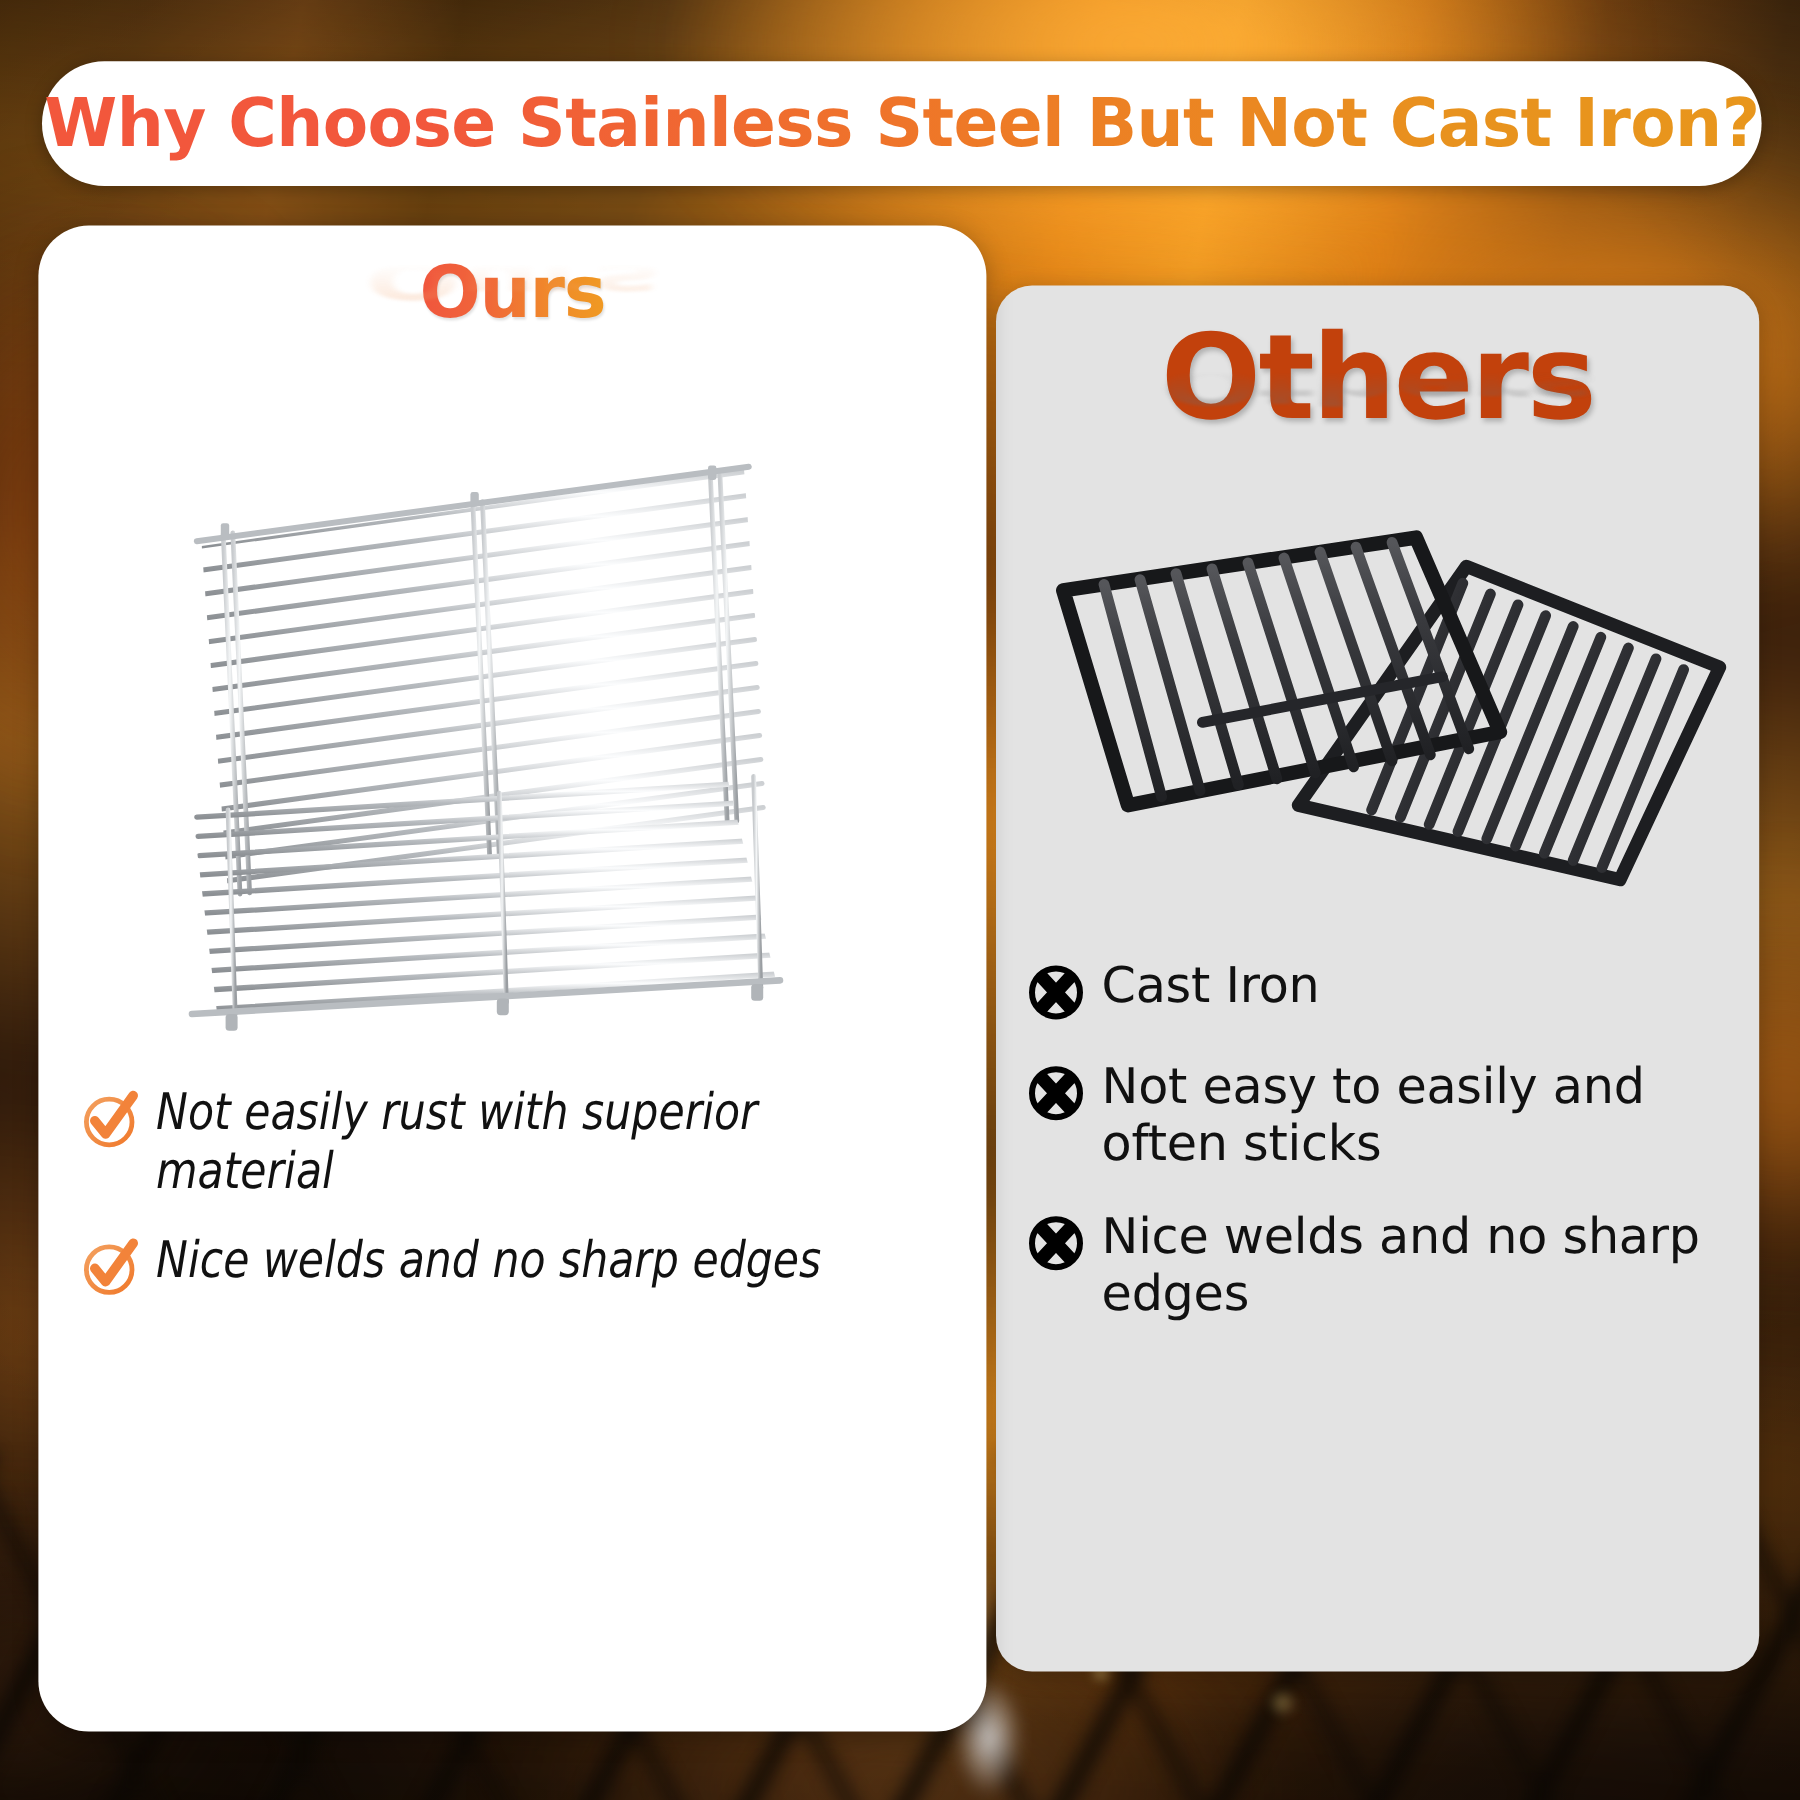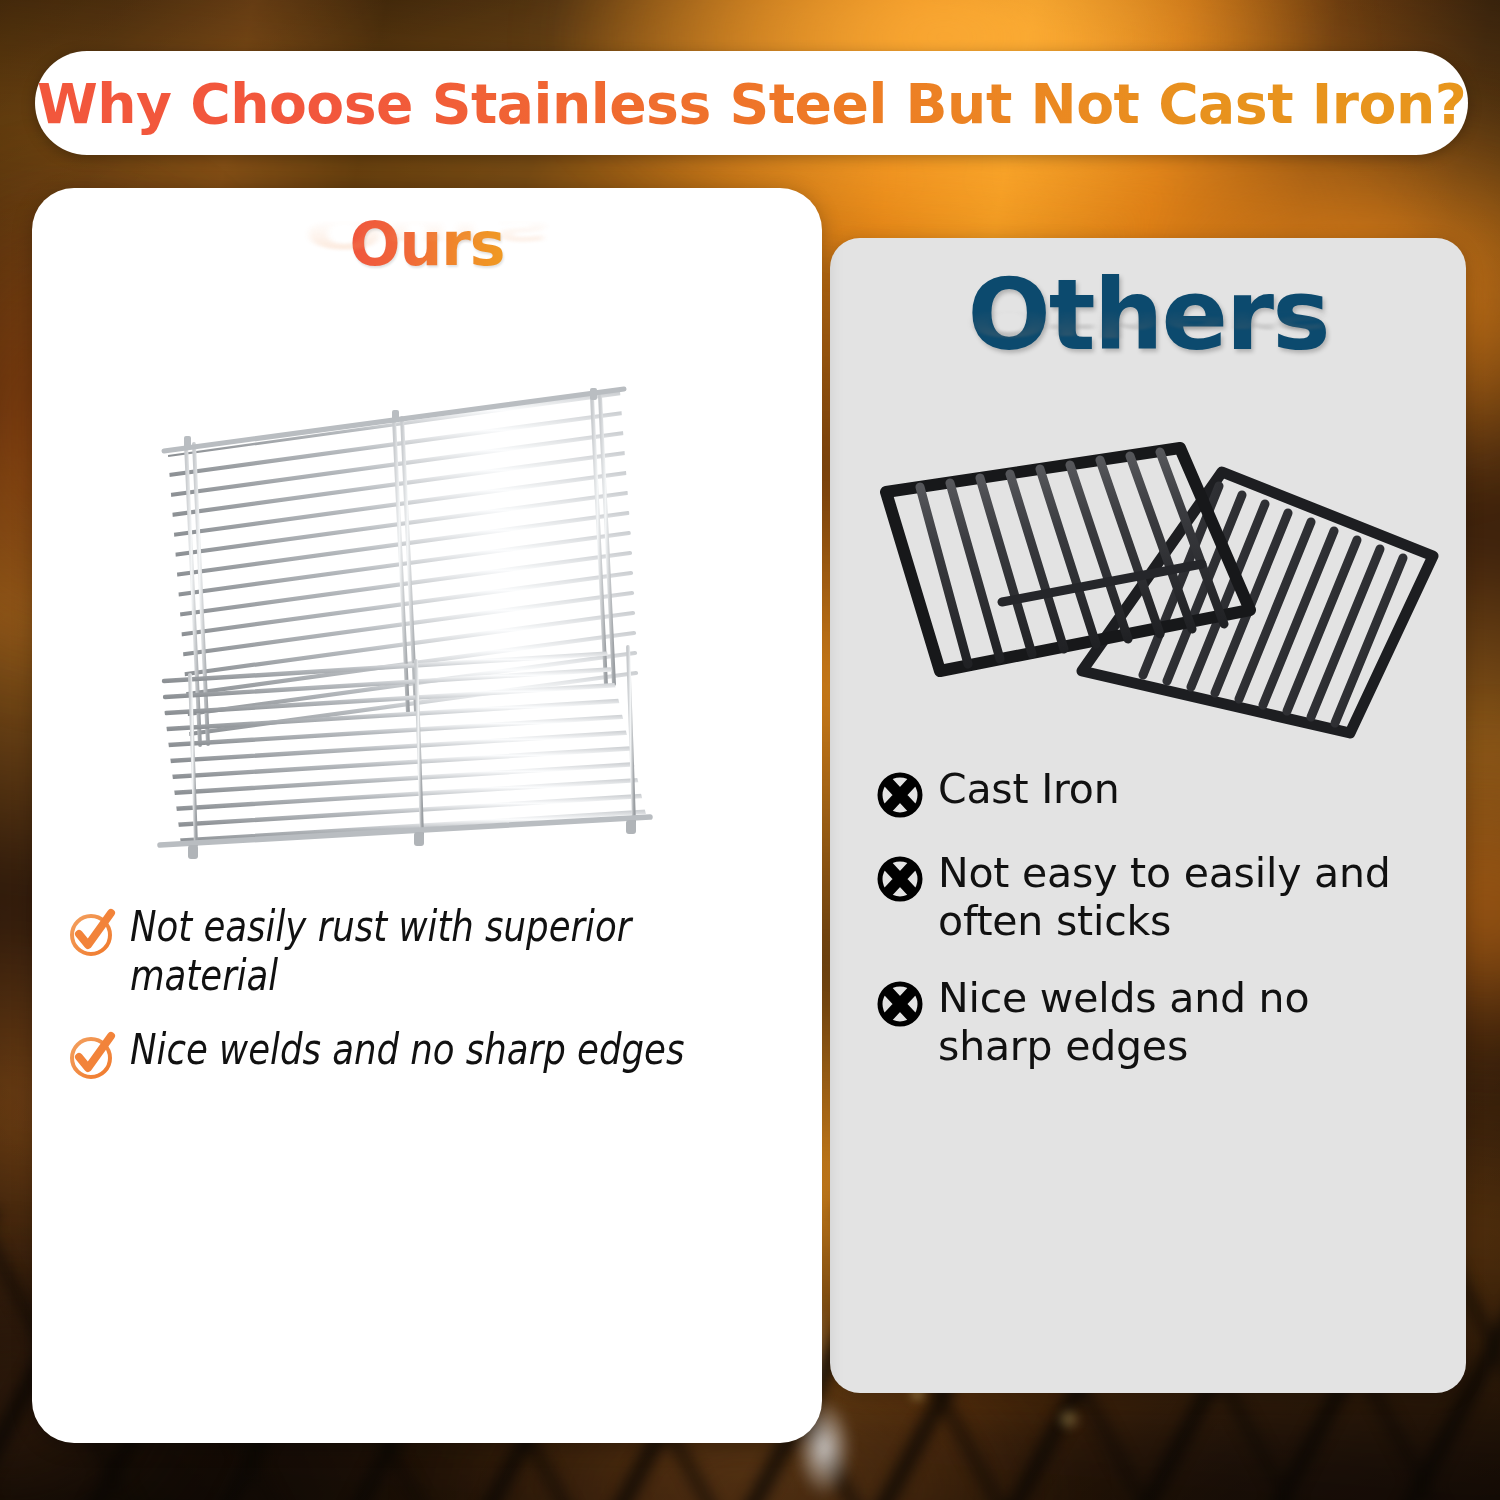--- a/index.html
+++ b/index.html
@@ -115,40 +115,40 @@
     display:block;margin-top:-20px;
     font-weight:bold;font-size:94px;line-height:1;letter-spacing:-1px;
     color:#f2a16a;transform:scaleY(-0.45);transform-origin:top center;
     opacity:.3;filter:blur(3px);
     -webkit-mask-image:linear-gradient(to bottom,rgba(0,0,0,.85),rgba(0,0,0,0) 80%);
     mask-image:linear-gradient(to bottom,rgba(0,0,0,.85),rgba(0,0,0,0) 80%);
   }
   #others-heading-wrap{position:absolute;left:0;top:28px;width:100%;text-align:center;}
   #others-heading{
     display:inline-block;font-weight:bold;font-size:98px;line-height:1;
-    letter-spacing:-2px;color:#0c4a6e;
+    letter-spacing:-2px;color:#c2410c;
     filter:drop-shadow(2px 3px 2px rgba(0,0,0,.22));
   }
   #others-reflection{
     display:block;margin-top:-22px;
     font-weight:bold;font-size:98px;line-height:1;letter-spacing:-2px;
     color:#6b6b6b;transform:scaleY(-0.42);transform-origin:top center;
     opacity:.42;filter:blur(3px);
     -webkit-mask-image:linear-gradient(to bottom,rgba(0,0,0,.9),rgba(0,0,0,0) 78%);
     mask-image:linear-gradient(to bottom,rgba(0,0,0,.9),rgba(0,0,0,0) 78%);
   }
 
   
   #ss-grates{position:absolute;left:118px;top:195px;width:520px;height:500px;}
   #ci-grates{position:absolute;left:20px;top:190px;width:600px;height:360px;}
 
   
   .bullets{position:absolute;left:0;width:100%;}
   #ours-bullets{top:715px;padding:0 38px 0 34px;box-sizing:border-box;}
-  #others-bullets{top:528px;padding:0 34px 0 44px;box-sizing:border-box;}
+  #others-bullets{top:560px;padding:0 34px 0 24px;box-sizing:border-box;}
 
   .bullet{display:flex;align-items:flex-start;}
   #ours-bullets .bullet{margin-bottom:26px;font-style:italic;}
   #others-bullets .bullet{margin-bottom:30px;}
 
   .bullet-icon{flex:0 0 auto;margin-right:12px;}
   #ours-bullets .bullet-icon{width:52px;height:52px;margin-top:4px;}
   #others-bullets .bullet-icon{width:52px;height:52px;margin-top:2px;}
 
   .bullet-text{

